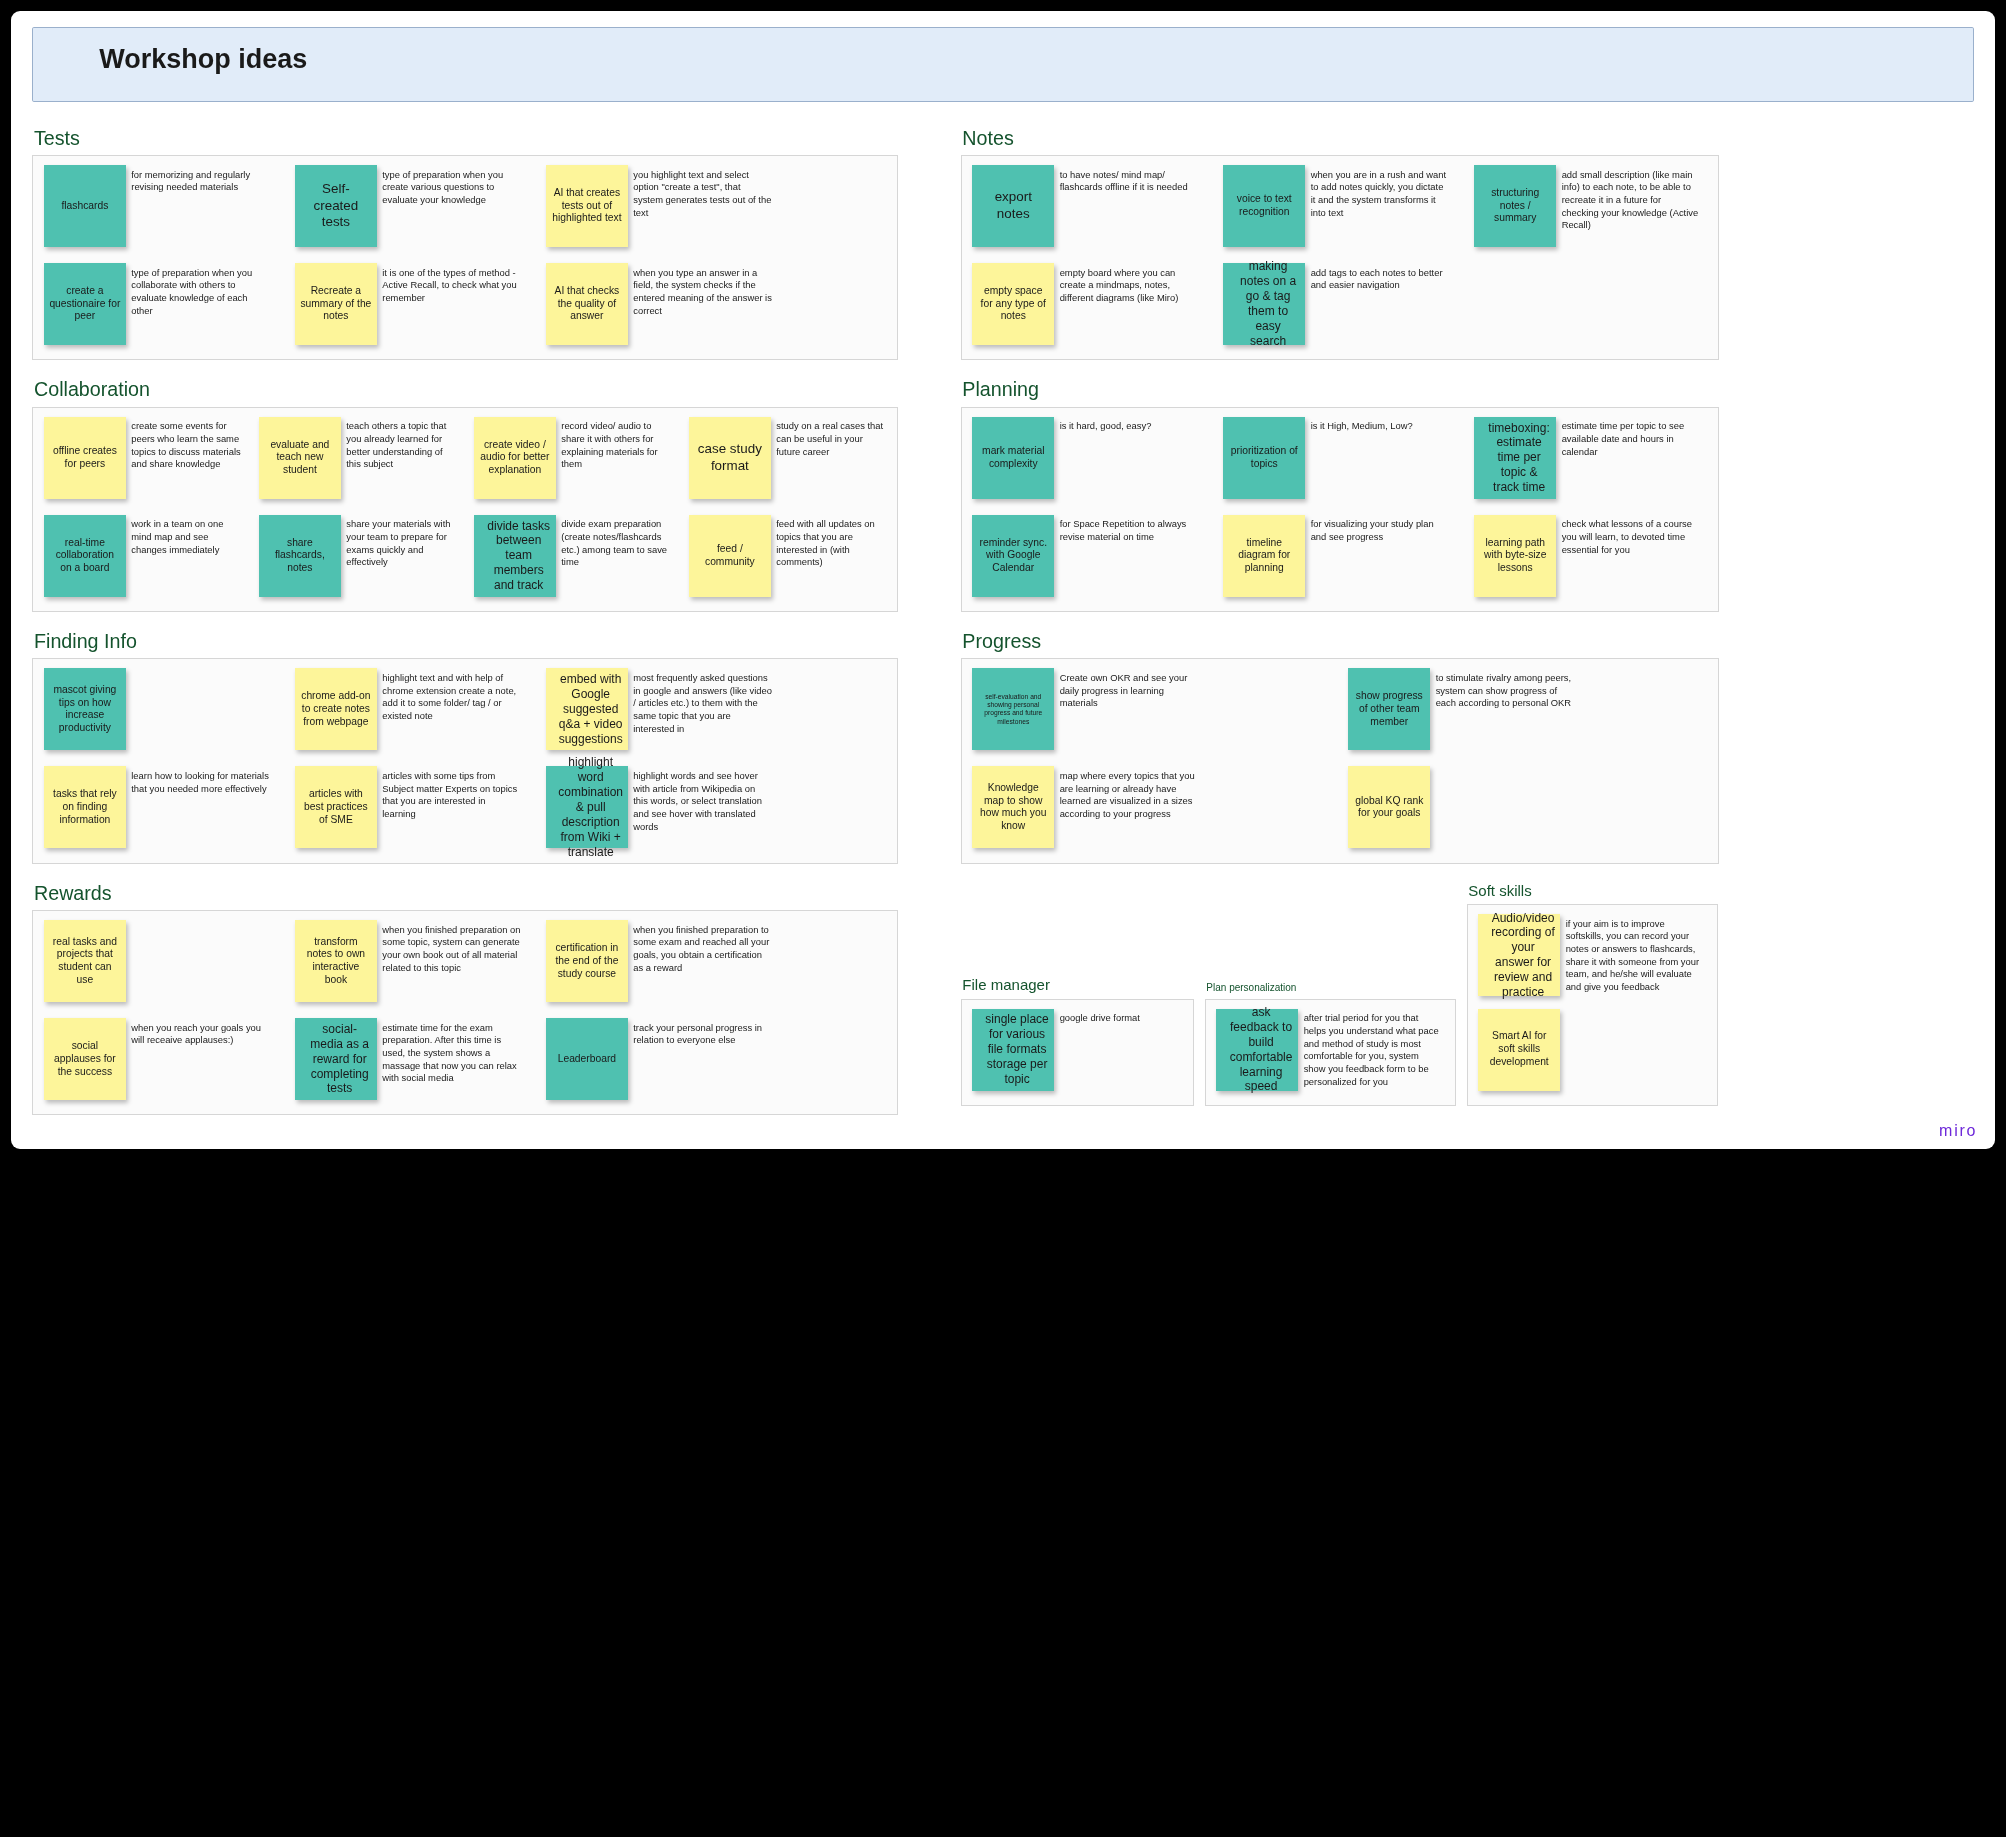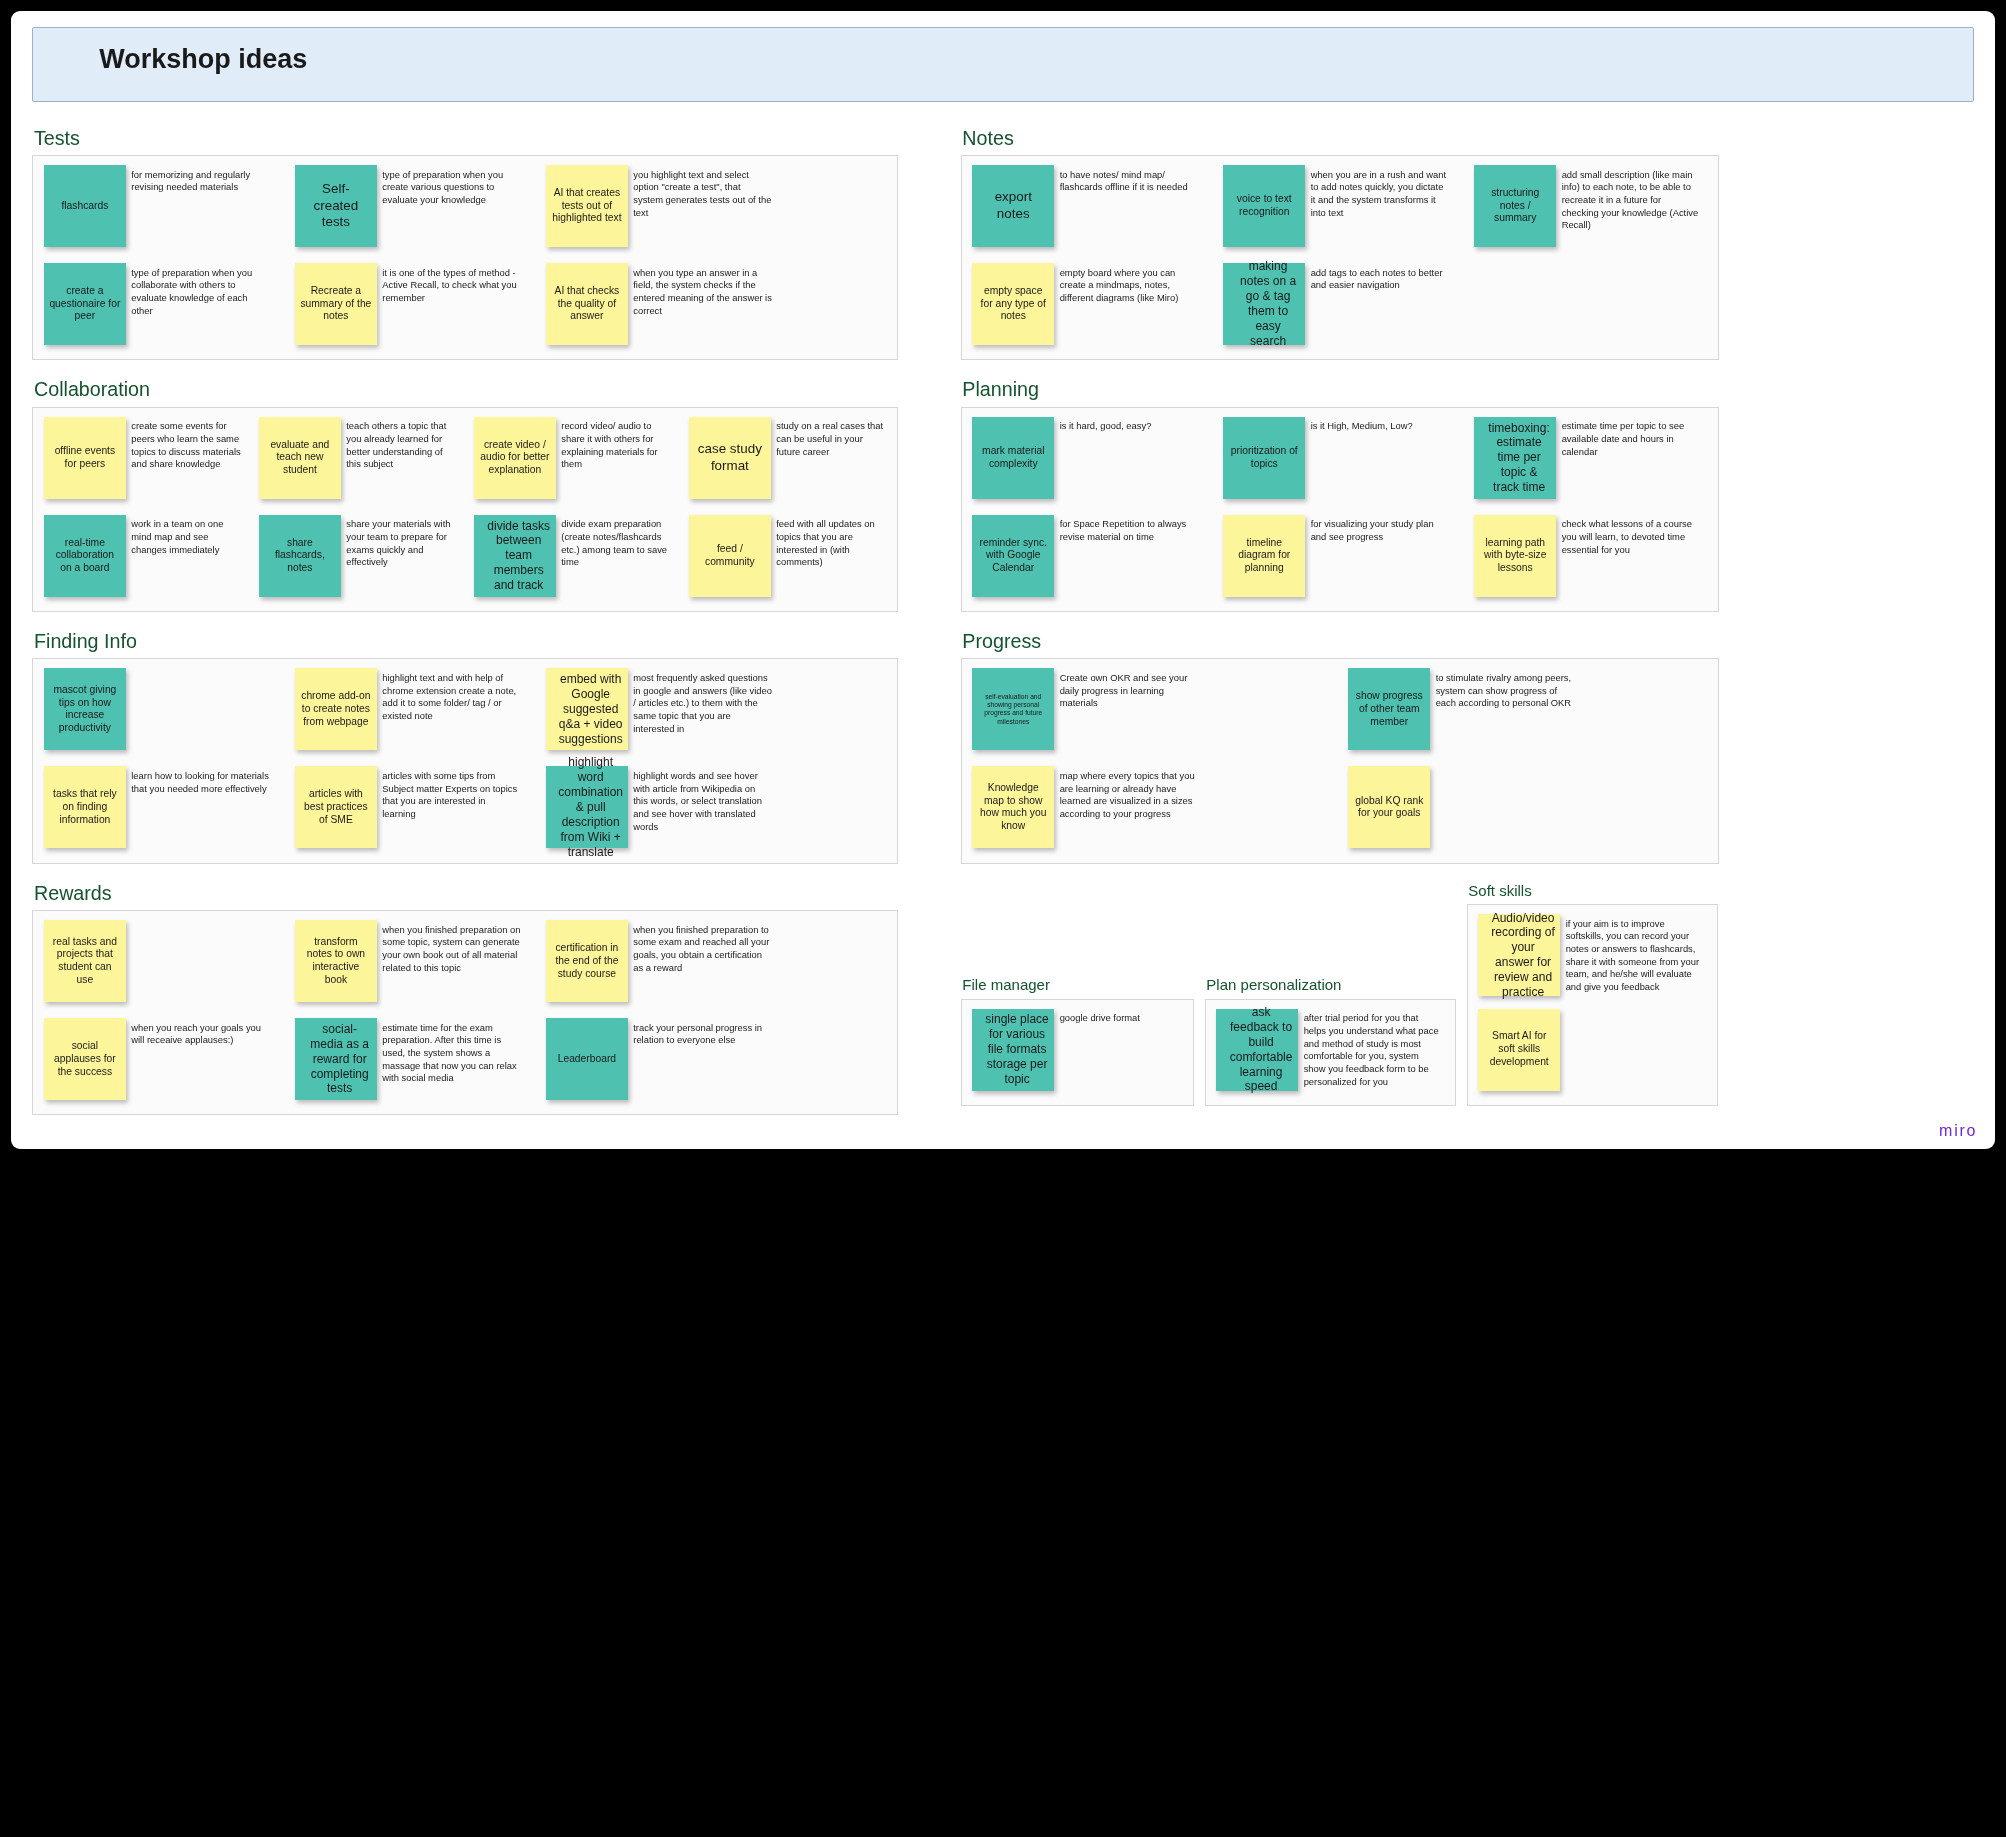--- a/index.html
+++ b/index.html
@@ -140,21 +140,21 @@
               <div class="sticky yellow">AI that checks the quality of answer</div>
               <div class="desc">when you type an answer in a field, the system checks if the entered meaning of the answer is correct</div>
             </div>
         </div>
       </div>
 
       <div class="section-title">Collaboration</div>
       <div class="section-box">
         <div class="row">
           <div class="pair small">
-              <div class="sticky yellow">offline events for peers</div>
+              <div class="sticky yellow">offline creates for peers</div>
               <div class="desc">create some events for peers who learn the same topics to discuss materials and share knowledge</div>
             </div>
           <div class="pair small">
               <div class="sticky yellow">evaluate and teach new student</div>
               <div class="desc">teach others a topic that you already learned for better understanding of this subject</div>
             </div>
           <div class="pair small">
               <div class="sticky yellow">create video / audio for better explanation</div>
               <div class="desc">record video/ audio to share it with others for explaining materials for them</div>
             </div>
@@ -338,21 +338,21 @@
         <div class="col" style="width:233px">
           <div class="section-title" style="font-size:15px">File manager</div>
           <div class="section-box">
             <div class="pair solo">
                 <div class="sticky teal small">single place for various file formats storage per topic</div>
                 <div class="desc">google drive format</div>
               </div>
           </div>
         </div>
         <div class="col" style="width:251px">
-          <div class="section-title" style="font-size:15px">Plan personalization</div>
+          <div class="section-title" style="font-size:10px">Plan personalization</div>
           <div class="section-box">
             <div class="pair solo">
                 <div class="sticky teal small">ask feedback to build comfortable learning speed</div>
                 <div class="desc">after trial period for you that helps you understand what pace and method of study is most comfortable for you, system show you feedback form to be personalized for you</div>
               </div>
           </div>
         </div>
         <div class="col" style="width:251px">
           <div class="section-title" style="font-size:15px">Soft skills</div>
           <div class="section-box">

